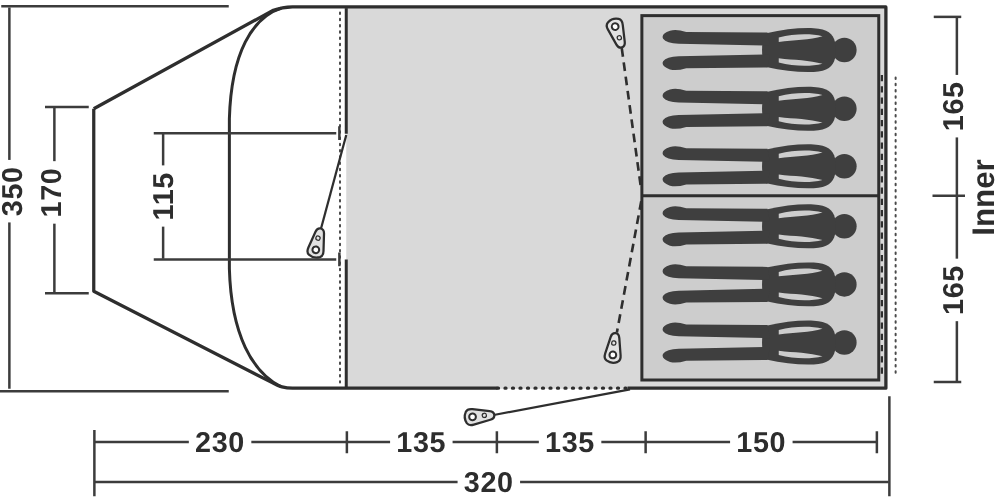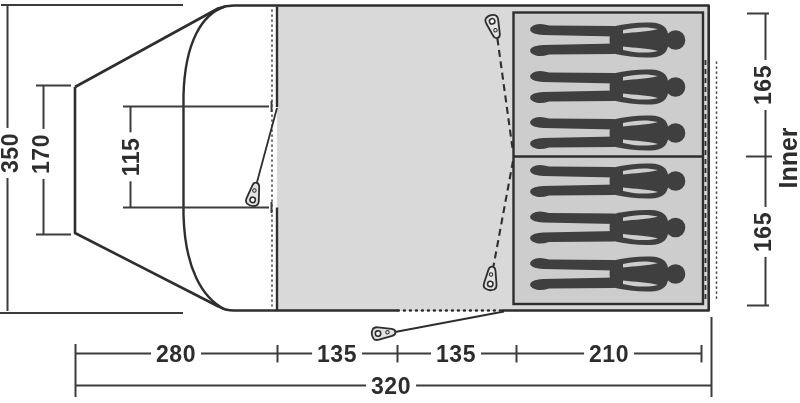--- a/index.html
+++ b/index.html
@@ -139,19 +139,19 @@
     </g>
   </svg>
 
   <div class="dim-label vert" style="left:10px;top:153px">350</div>
   <div class="dim-label vert" style="left:41px;top:154px">170</div>
   <div class="dim-label vert" style="left:131px;top:157px">115</div>
   <div class="dim-label vert" style="left:763px;top:85px">165</div>
   <div class="dim-label vert" style="left:763px;top:232px">165</div>
   <div class="inner-label" style="left:788px;top:158px">Inner</div>
 
-  <div class="dim-label" style="left:176px;top:354px">280</div>
+  <div class="dim-label" style="left:176px;top:354px">230</div>
   <div class="dim-label" style="left:337px;top:354px">135</div>
   <div class="dim-label" style="left:456px;top:354px">135</div>
-  <div class="dim-label" style="left:609px;top:354px">210</div>
+  <div class="dim-label" style="left:609px;top:354px">150</div>
   <div class="dim-label" style="left:391px;top:386px">320</div>
 
 </div>
 
 </body></html>

